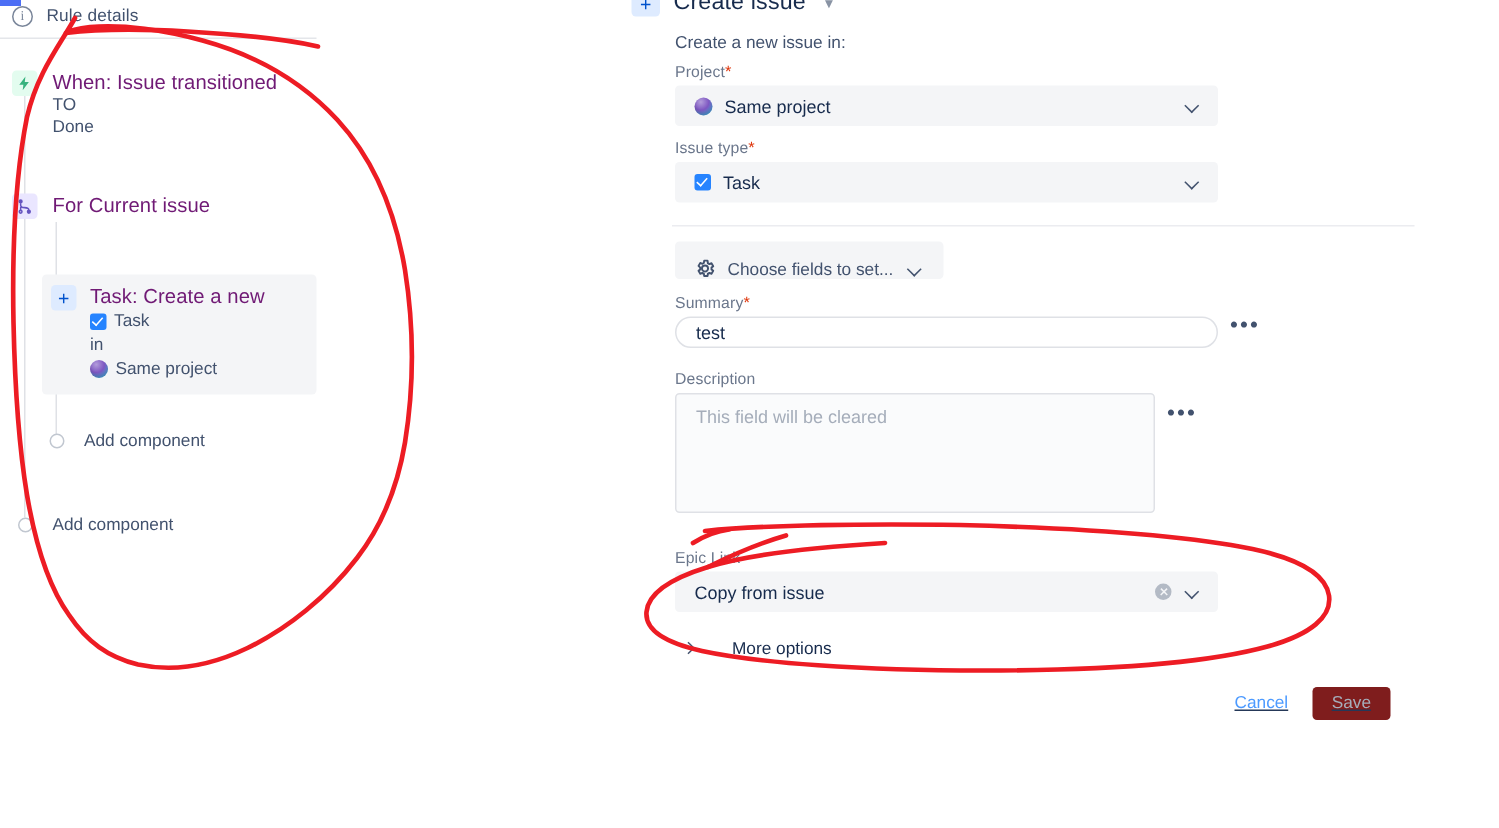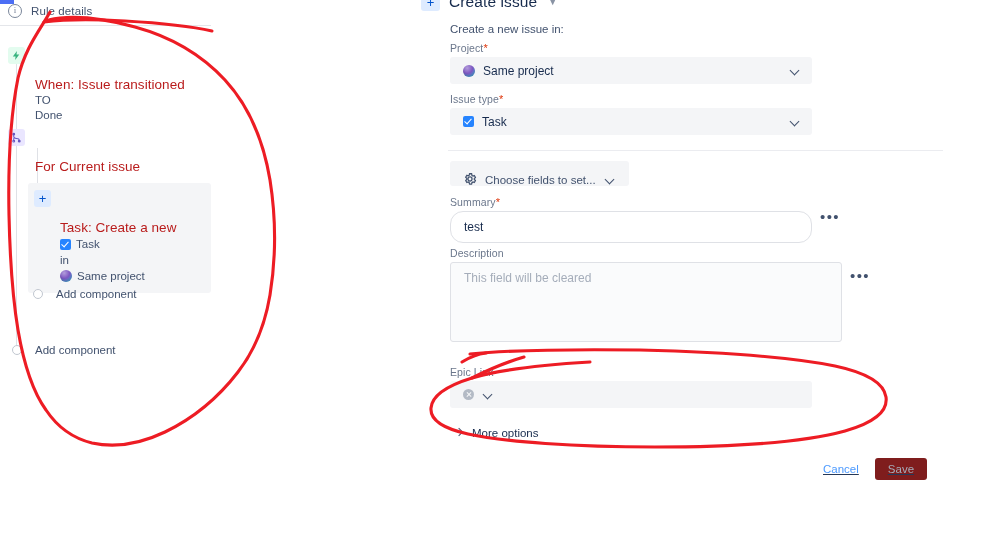--- a/index.html
+++ b/index.html
@@ -83,24 +83,23 @@
     justify-content: center;
     flex: 0 0 auto;
     margin-top: 1px;
   }
   .ic-trigger { background: #e3fcef; }
   .ic-branch  { background: #eae6ff; }
   .ic-action  { background: #deebff; color:#0052cc; font-size:13px; line-height:15px; font-weight:400;}
 
   .node-title {
     font-size: 13.5px;
-    color: #b91c1c;
+    color: #701a75;
     line-height: 17px;
     letter-spacing: .05px;
-    margin-top: 30px;
   }
   .node-sub {
     font-size: 11.5px;
     color: #42526e;
     line-height: 15px;
   }
 
   #node-trigger { left: 8px; top: 46px; }
   #node-branch  { left: 8px; top: 128px; }
 
@@ -281,28 +280,28 @@
     align-items: flex-end;
     gap: 8px;
     padding: 0 12px 0 13px;
     font-size: 11.5px;
     color: #42526e;
     cursor: pointer;
   }
   .gear-icon { width: 14px; height: 14px; display:block; }
 
   #summary-field   { position: absolute; left: 35px; top: 196px; width: 362px; }
-  #description-field{position: absolute; left: 35px; top: 247px; width: 392px; }
+  #description-field{position: absolute; left: 35px; top: 247px; width: 320px; }
   #epiclink-field  { position: absolute; left: 35px; top: 366px; width: 362px; }
 
   .text-input {
     background: #ffffff;
     border: 1px solid #dfe1e6;
     border-radius: 13px;
-    height: 32px;
+    height: 21px;
     display: flex;
     align-items: center;
     padding: 0 10px 0 13px;
     box-sizing: border-box;
     font-size: 12px;
     color: #172b4d;
   }
   .textarea-box {
     background: #fafbfc;
     border: 1px solid #dfe1e6;
@@ -323,21 +322,21 @@
     cursor: pointer;
   }
   #summary-dots    { top: 16px; }
   #description-dots{ top: 24px; }
 
   #more-options {
     position: absolute;
     left: 41px; top: 427px;
     display: flex;
     align-items: center;
-    gap: 8px;
+    gap: 24px;
     font-size: 11.5px;
     color: #172b4d;
     cursor: pointer;
   }
   .caret-right {
     width: 8px; height: 8px;
     position: relative;
   }
   .caret-right::after {
     content: "";
@@ -507,20 +506,21 @@
     <div class="field-label">Description</div>
     <div class="textarea-box">
       <span>This field will be cleared</span>
     </div>
     <span class="dots-btn" id="description-dots">•••</span>
   </div>
 
   <div id="epiclink-field">
     <div class="field-label">Epic Link</div>
     <div class="select-box">
+      <span class="grow">Copy from issue</span>
       <span class="clear-icon"></span>
       <span class="chevron"></span>
     </div>
   </div>
 
   <div id="more-options">
     <span class="caret-right"></span>
     <span>More options</span>
   </div>
 

